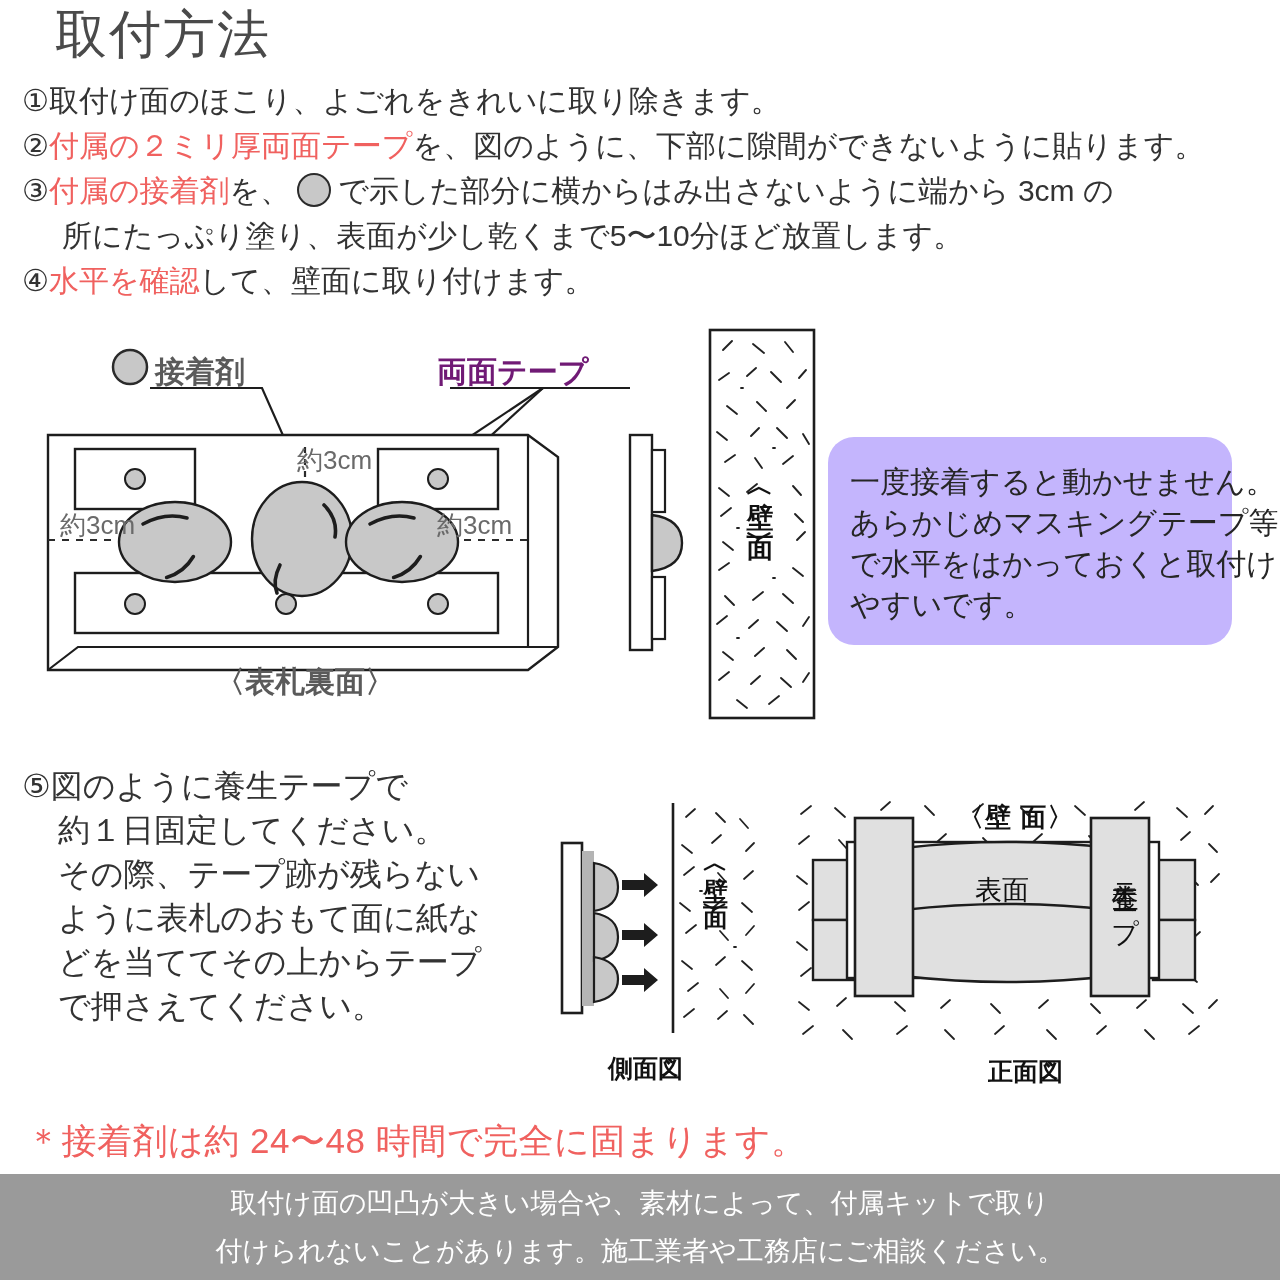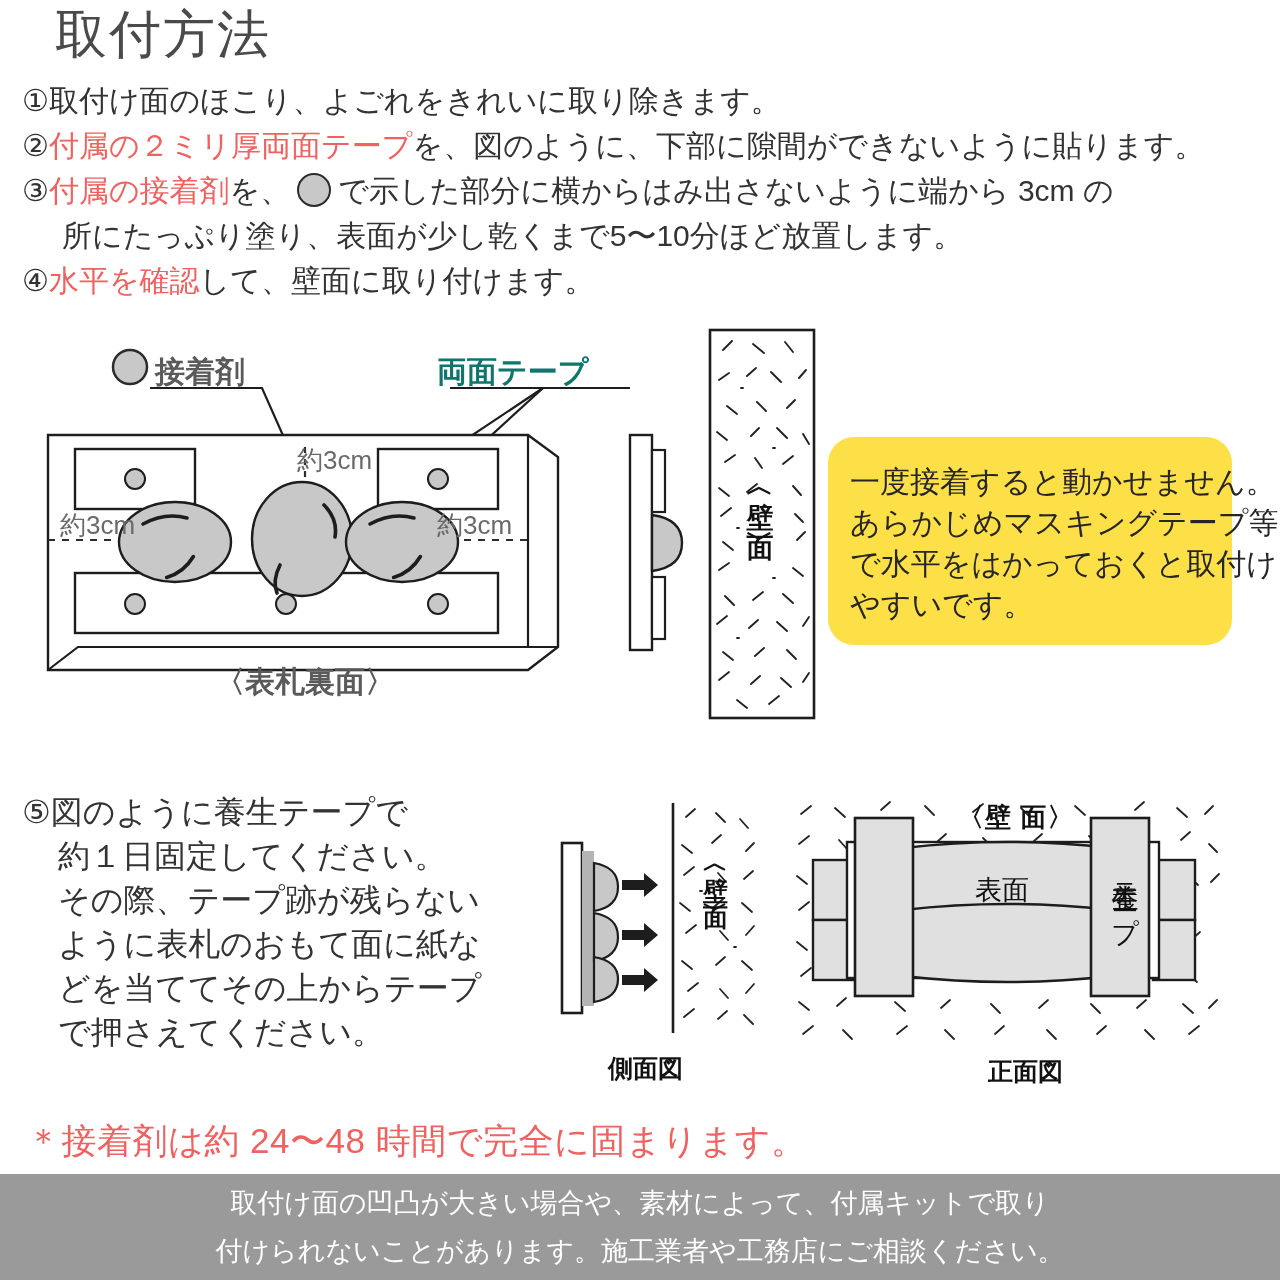--- a/index.html
+++ b/index.html
@@ -31,30 +31,30 @@
     vertical-align:-6px;margin:0 7px;
   }
   .indent{ padding-left:40px; }
 
   
   svg{ display:block; }
 
   
   #callout{
     left:828px; top:437px; width:404px; height:208px;
-    background:#fde047; border-radius:26px;
+    background:#c4b5fd; border-radius:26px;
   }
   #callout .ctext{
     position:absolute; left:22px; top:24px; right:8px;
     font-size:30px; line-height:41px; color:#262626;
     white-space:nowrap;
   }
 
   
-  #step5{ left:22px; top:790px; width:500px; }
+  #step5{ left:22px; top:764px; width:500px; }
   #step5 .l{ font-size:32px; line-height:44px; color:#333; white-space:nowrap;}
   #step5 .l.ind2{ padding-left:36px; }
 
   
   .cap{ font-size:26px; color:#4a4a4a; white-space:nowrap; }
   .cap-blk{ font-size:25px; color:#111; font-weight:bold; white-space:nowrap;}
 
   
   #red-note{
     left:26px; top:1118px; font-size:35px; color:#f0615f;
@@ -136,21 +136,21 @@
     <g>
       <rect x="600" y="110" width="22" height="215" fill="#fff" stroke="#1d1d1d" stroke-width="2.4"></rect>
       <rect x="622" y="125" width="13" height="62" fill="#fff" stroke="#1d1d1d" stroke-width="2.2"></rect>
       <rect x="622" y="252" width="13" height="62" fill="#fff" stroke="#1d1d1d" stroke-width="2.2"></rect>
       <path d="M622,190 q30,4 30,28 q0,24 -30,28 z" fill="#c8c8c8" stroke="#1d1d1d" stroke-width="2.4"></path>
     </g>
   </svg>
 </div>
 
 <div class="abs cap" style="left:155px;top:352px;font-size:30px;font-weight:bold;color:#5a5a5a;">接着剤</div>
-<div class="abs cap" style="left:437px;top:352px;font-size:30px;font-weight:bold;color:#0f766e;">両面テープ</div>
+<div class="abs cap" style="left:437px;top:352px;font-size:30px;font-weight:bold;color:#701a75;">両面テープ</div>
 <div class="abs cap" style="left:297px;top:443px;color:#6a6a6a;">約3cm</div>
 <div class="abs cap" style="left:60px;top:508px;color:#6a6a6a;">約3cm</div>
 <div class="abs cap" style="left:437px;top:508px;color:#6a6a6a;">約3cm</div>
 <div class="abs cap" style="left:215px;top:662px;font-size:30px;font-weight:bold;color:#5a5a5a;">〈表札裏面〉</div>
 
 <div class="abs" style="left:707px;top:328px;width:110px;height:392px;">
   <svg width="110" height="392" viewBox="0 0 110 392">
     <rect x="3" y="2" width="104" height="388" fill="#fff" stroke="#1d1d1d" stroke-width="2.6"></rect>
     <g stroke="#222" stroke-width="1.9" stroke-linecap="round">
       <line x1="16" y1="22" x2="25" y2="13"></line>

